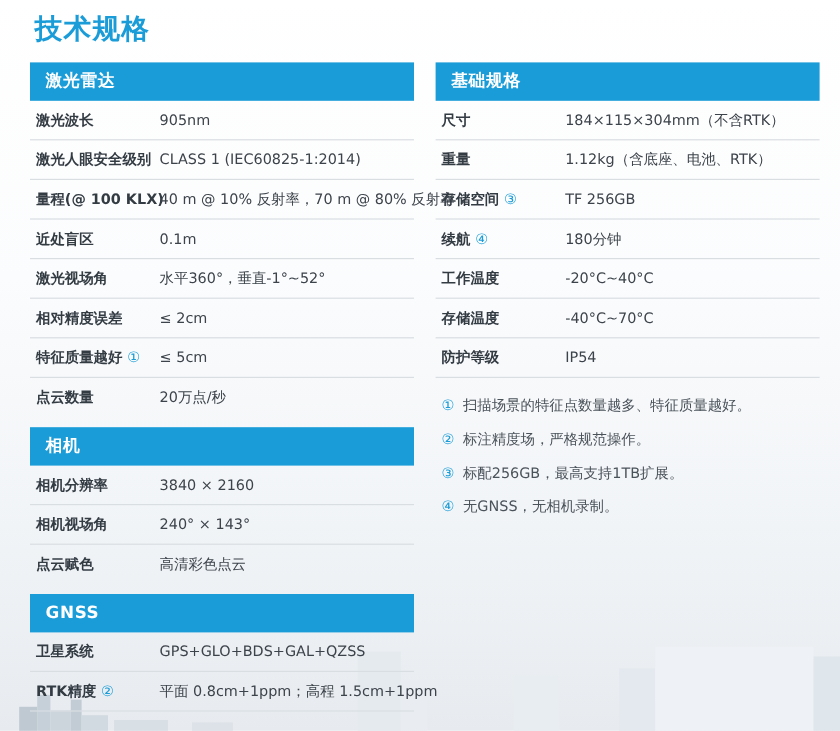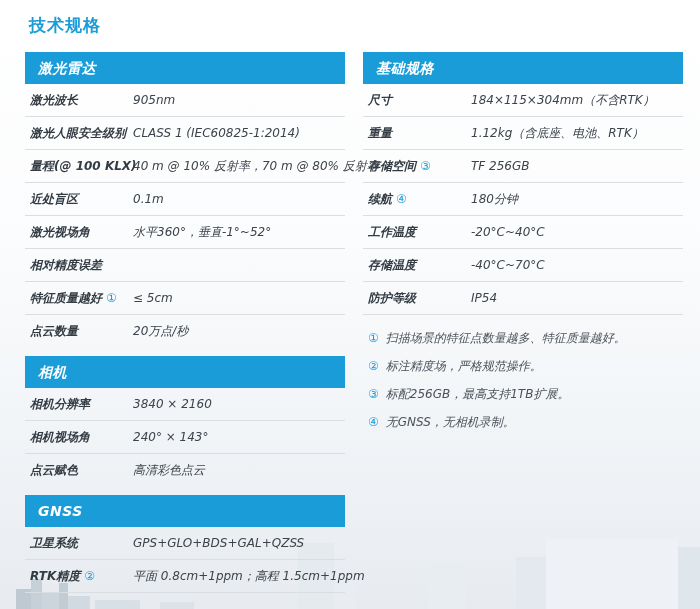--- a/index.html
+++ b/index.html
@@ -8,24 +8,24 @@
   body {
     width:700px; height:609px; position:relative; overflow:hidden;
     font-family:"DejaVu Sans","Liberation Sans",sans-serif;
     background:linear-gradient(180deg,#ffffff 0%,#fbfcfd 38%,#f1f4f7 72%,#e7ebef 100%);
   }
   
   .skyline { position:absolute; left:0; top:0; width:700px; height:609px; z-index:0; }
   .b { position:absolute; bottom:0; }
   .container { position:relative; z-index:1; padding:10px 17px 0 25px; }
   h1.title {
-    color:var(--accent); font-size:17px; font-weight:bold;
+    color:var(--accent); font-size:23px; font-weight:bold;
     margin:2px 0 13px 4px; letter-spacing:1px; line-height:27px;
   }
-  .columns { display:flex; gap:18px;font-style:italic; }
+  .columns { display:flex; gap:18px; }
   .col { width:320px; flex:none; }
   .sec { margin:0; }
   .sec + .sec { margin-top:8px; }
   .hdr {
     background:var(--accent); color:#ffffff; font-size:14px; font-weight:bold;
     height:32px; line-height:32px; padding-left:13px; letter-spacing:0.5px;
   }
   .row {
     display:flex; align-items:center; height:33px;
     border-bottom:1px solid var(--line); font-size:12px; white-space:nowrap;
@@ -81,20 +81,21 @@
         <div class="row">
           <div class="label"><span>近处盲区</span></div>
           <div class="value">0.1m</div>
         </div>
         <div class="row">
           <div class="label"><span>激光视场角</span></div>
           <div class="value">水平360°，垂直-1°~52°</div>
         </div>
         <div class="row">
           <div class="label"><span>相对精度误差</span></div>
+          <div class="value">≤ 2cm</div>
         </div>
         <div class="row">
           <div class="label"><span>特征质量越好</span><span class="mk">①</span></div>
           <div class="value">≤ 5cm</div>
         </div>
         <div class="row">
           <div class="label"><span>点云数量</span></div>
           <div class="value">20万点/秒</div>
         </div>
       </div>

